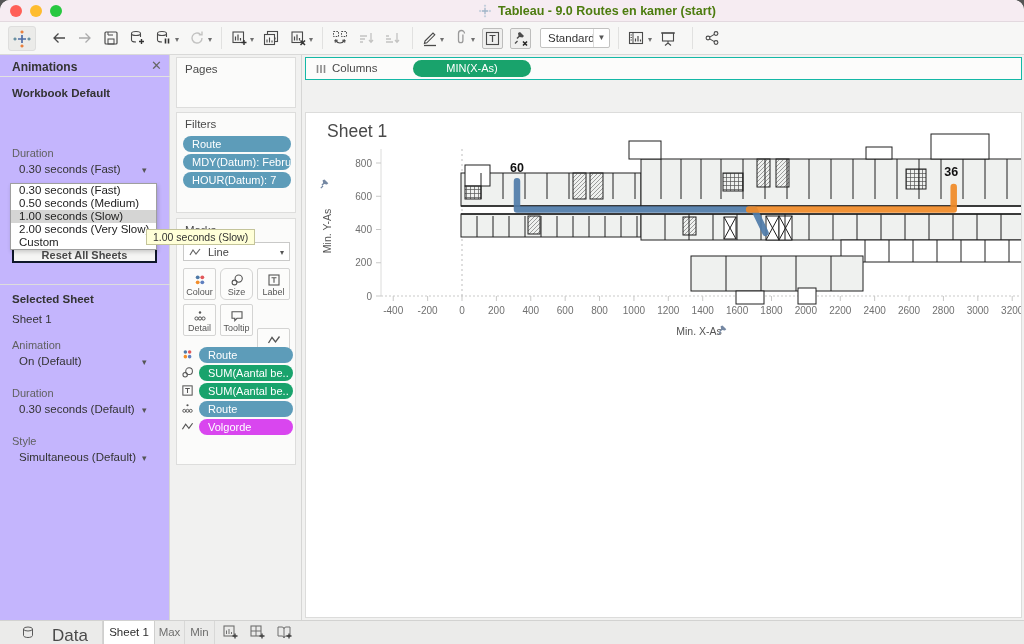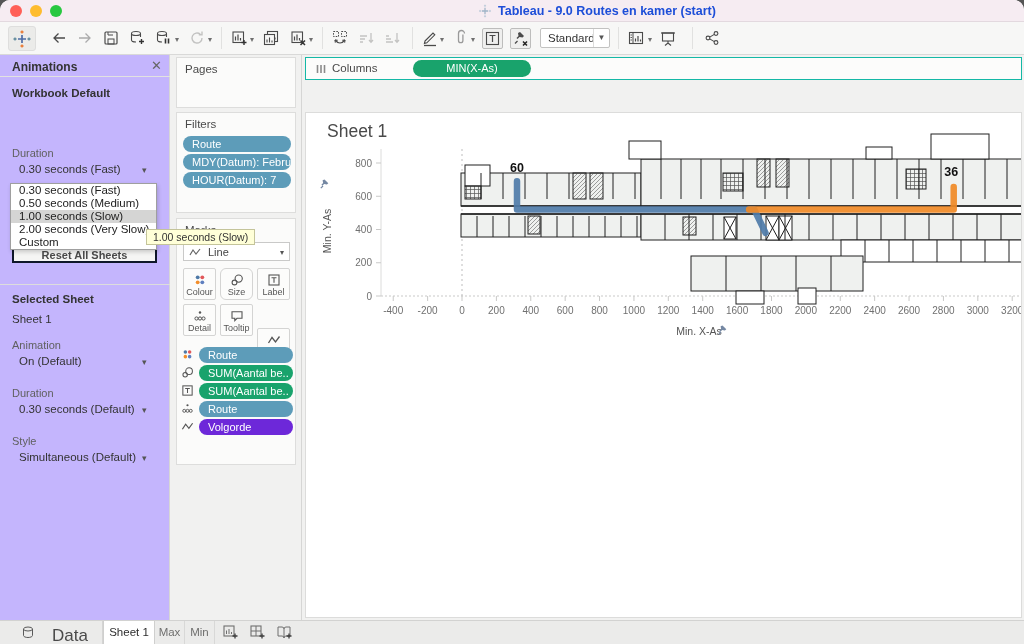--- a/index.html
+++ b/index.html
@@ -8,21 +8,21 @@
   .window { position:absolute; left:0; top:0; width:1024px; height:644px;
     background:#fff; border-radius:10px 10px 0 0; overflow:hidden; }
 
   
   .titlebar { position:absolute; left:0; top:0; width:1024px; height:22px;
     background:#f6ecf2; border-bottom:1px solid #e3d9df; }
   .tl { position:absolute; top:5px; width:12px; height:12px; border-radius:50%; }
   .tl.red{ left:10px; background:#ff5f57;} .tl.yel{ left:30px; background:#febc2e;}
   .tl.grn{ left:50px; background:#28c840;}
   .title-icon{ position:absolute; left:478px; top:4px; width:14px; height:14px; }
-  .title-text{ position:absolute; left:498px; top:4px; font-size:12.5px; font-weight:bold; color:#1d4ed8; white-space:nowrap; }
+  .title-text{ position:absolute; left:498px; top:4px; font-size:12.5px; font-weight:bold; color:#4d7c0f; white-space:nowrap; }
 
   
   .toolbar { position:absolute; left:0; top:22px; width:1024px; height:33px;
     background:#f7f7f6; border-bottom:1px solid #d9d9d8; }
   .tb { position:absolute; top:7px; width:18px; height:18px; }
   .tb svg{ width:18px; height:18px; }
   .caret { position:absolute; top:13px; font-size:8px; color:#707070; }
   .sep { position:absolute; top:5px; width:1px; height:22px; background:#e1e1e0; }
   .logo-btn{ position:absolute; left:8px; top:4px; width:28px; height:25px;
     background:#ebebe9; border:1px solid #dededd; border-radius:3px; }
@@ -356,21 +356,21 @@
                 <path d="M4.5,4.8 h5 M7,4.8 v5" stroke="#555" stroke-width="1.1" fill="none"></path>
               </svg></span><span class="pill" style="background:#19a36c">SUM(Aantal be..</span></div>
           <div class="mp-row" style="top: 182px;"><span><svg width="13" height="13" viewBox="0 0 14 14">
                 <circle cx="7" cy="3.5" r="1.2" fill="#555"></circle>
                 <circle cx="3.5" cy="9.5" r="1.6" stroke="#555" fill="none" stroke-width="1"></circle>
                 <circle cx="7" cy="9.5" r="1.6" stroke="#555" fill="none" stroke-width="1"></circle>
                 <circle cx="10.5" cy="9.5" r="1.6" stroke="#555" fill="none" stroke-width="1"></circle>
               </svg></span><span class="pill" style="background:#5d9cb9">Route</span></div>
           <div class="mp-row" style="top: 200px;"><span><svg width="13" height="13" viewBox="0 0 14 14">
                 <path d="M1.5,10 L5,4.5 L8.5,9 L12.5,3.5" stroke="#555" stroke-width="1.3" fill="none"></path>
-              </svg></span><span class="pill" style="background:#6d28d9">Volgorde</span></div>
+              </svg></span><span class="pill" style="background:#d946ef">Volgorde</span></div>
         </div>
     </div>
   </div>
 
   <div class="right-area">
     <div class="shelf" style="top:2px">
       <svg class="sh-icon" width="12" height="12" viewBox="0 0 12 12">
           <path d="M2.5,2 v8 M6,2 v8 M9.5,2 v8" stroke="#8a8a8a" stroke-width="1.6" fill="none"></path>
         </svg>
       <span class="sh-label">Columns</span>

